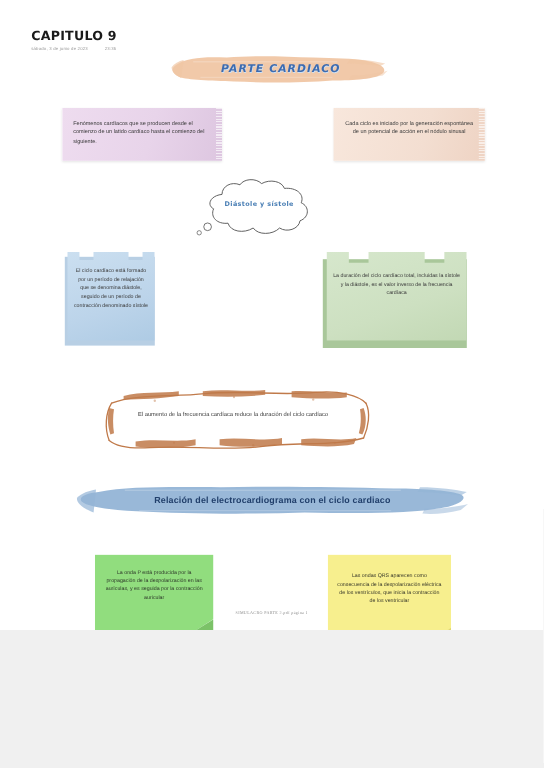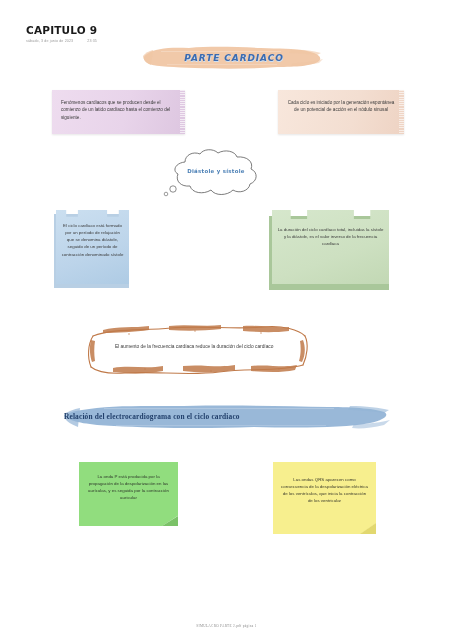--- a/index.html
+++ b/index.html
@@ -6,21 +6,21 @@
     margin: 0;
     padding: 0;
     background: #f0f0f0;
   }
   body {
     font-family: "Liberation Sans", sans-serif;
   }
   .page {
     position: relative;
     width: 453px;
-    height: 640px;
+    height: 525px;
     background: #ffffff;
     overflow: hidden;
   }
 
   
   .doc-header {
     position: absolute;
     left: 26px;
     top: 24px;
   }
@@ -79,22 +79,22 @@
     left: 64px;
     top: 402px;
     width: 326px;
     height: 30px;
   }
   .banner-blue .stroke { position: absolute; inset: 0; }
   .banner-sub-title {
     position: absolute;
     left: 0; right: 0;
     top: 10px;
-    text-align: left;
-    font-family: Liberation Serif, serif;
+    text-align: center;
+    font-family: Liberation Sans, sans-serif;
     font-size: 7.4px;
     font-weight: bold;
     letter-spacing: 0.15px;
     color: #213f6b;
     white-space: nowrap;
   }
 
   
   .note {
     position: absolute;

